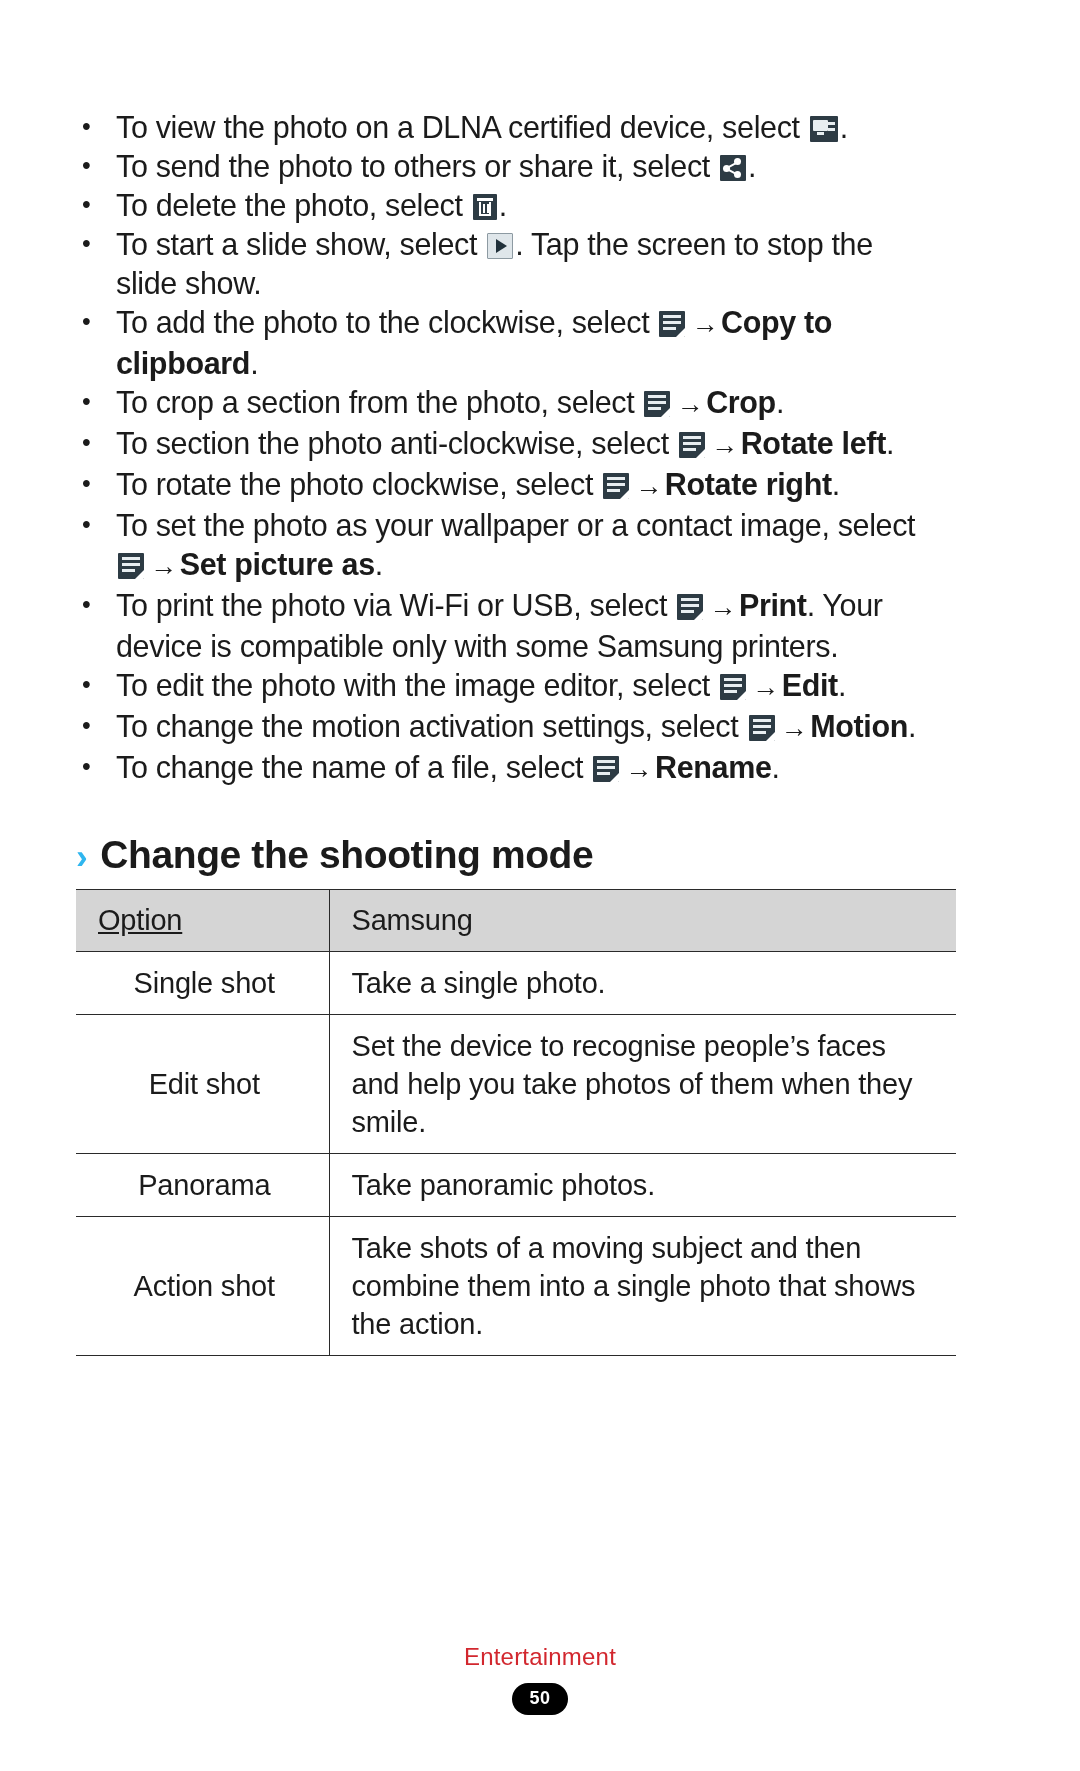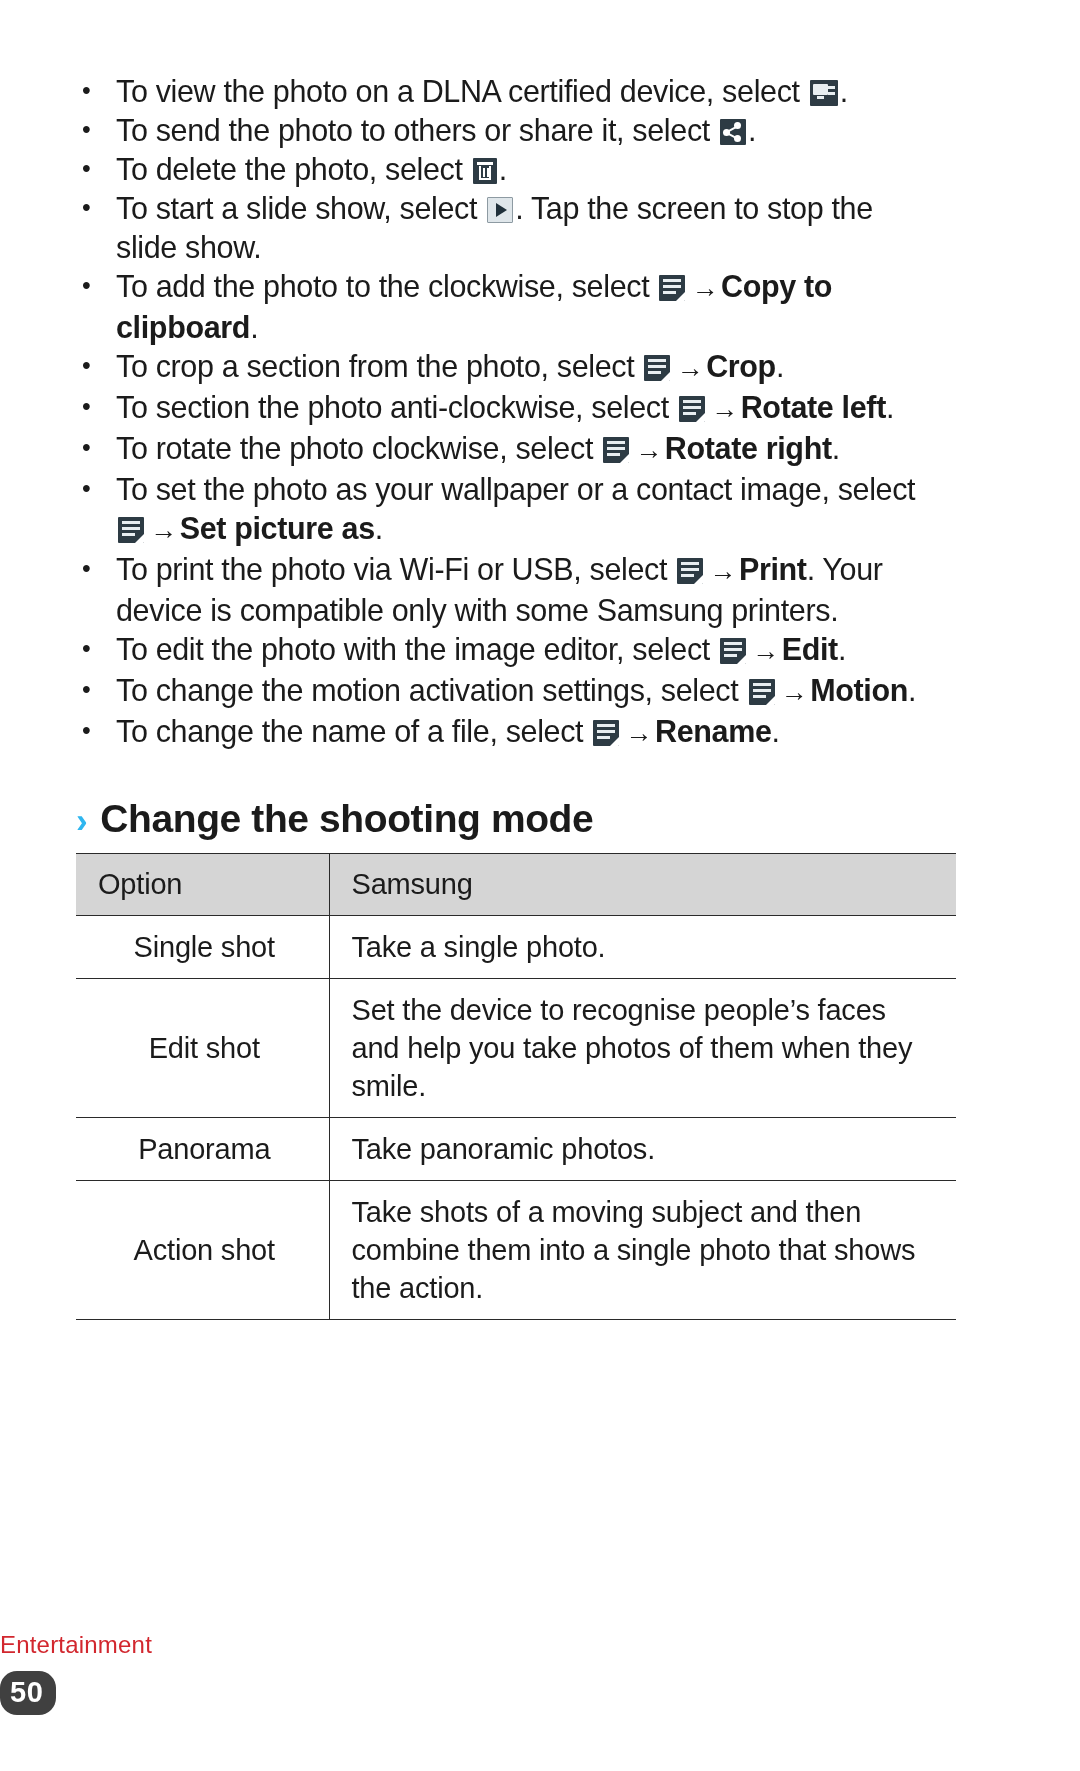--- a/index.html
+++ b/index.html
@@ -15,21 +15,21 @@
     font-family: "Liberation Sans", "DejaVu Sans", sans-serif;
     color: #1a1a1a;
     overflow: hidden;
   }
 
   .page {
     position: absolute;
     left: 0; top: 0;
     width: 1036px;
     height: 1771px;
-    padding: 72px 96px 0 76px;
+    padding: 108px 96px 0 76px;
   }
 
   
   .bullets {
     list-style: none;
     margin: 0;
     padding: 0;
   }
   .bullets li {
     position: relative;
@@ -239,21 +239,21 @@
   table.modes th {
     background: #d5d5d5;
     font-weight: normal;
     text-align: left;
     padding: 14px 0 14px 22px;
     font-size: 29px;
     border-top: 1px solid #2a2a2a;
     border-bottom: 1px solid #2a2a2a;
     letter-spacing: -0.2px;
   }
-  table.modes th.c1 { width: 253px; border-right: 1px solid #2a2a2a; }
+  table.modes th.c1 { width: 253px; border-right: 1px solid #2a2a2a; text-decoration: underline; }
   table.modes td {
     padding: 12px 16px 12px 22px;
     vertical-align: middle;
     border-bottom: 1px solid #2a2a2a;
     line-height: 38px;
     letter-spacing: -0.2px;
   }
   table.modes td.c1 {
     width: 253px;
     border-right: 1px solid #2a2a2a;
@@ -261,35 +261,35 @@
     text-align: center;
   }
   table.modes tr:last-child td { border-bottom: 1px solid #2a2a2a; }
 
   
   .footer {
     position: absolute;
     left: 0;
     bottom: 56px;
     width: 1080px;
-    text-align: left;
+    text-align: center;
   }
   .footer .chap {
     color: #d2272e;
     font-size: 24px;
     letter-spacing: 0.2px;
     margin-bottom: 12px;
   }
   .footer .pageno {
     display: inline-block;
     min-width: 56px;
     padding: 5px 10px 6px 10px;
-    background: #404040;
+    background: #000000;
     color: #ffffff;
-    font-size: 29px;
+    font-size: 18px;
     font-weight: bold;
     letter-spacing: 0.5px;
     border-radius: 17px;
   }
 </style>
 </head>
 <body>
 
 <div class="page">
 

